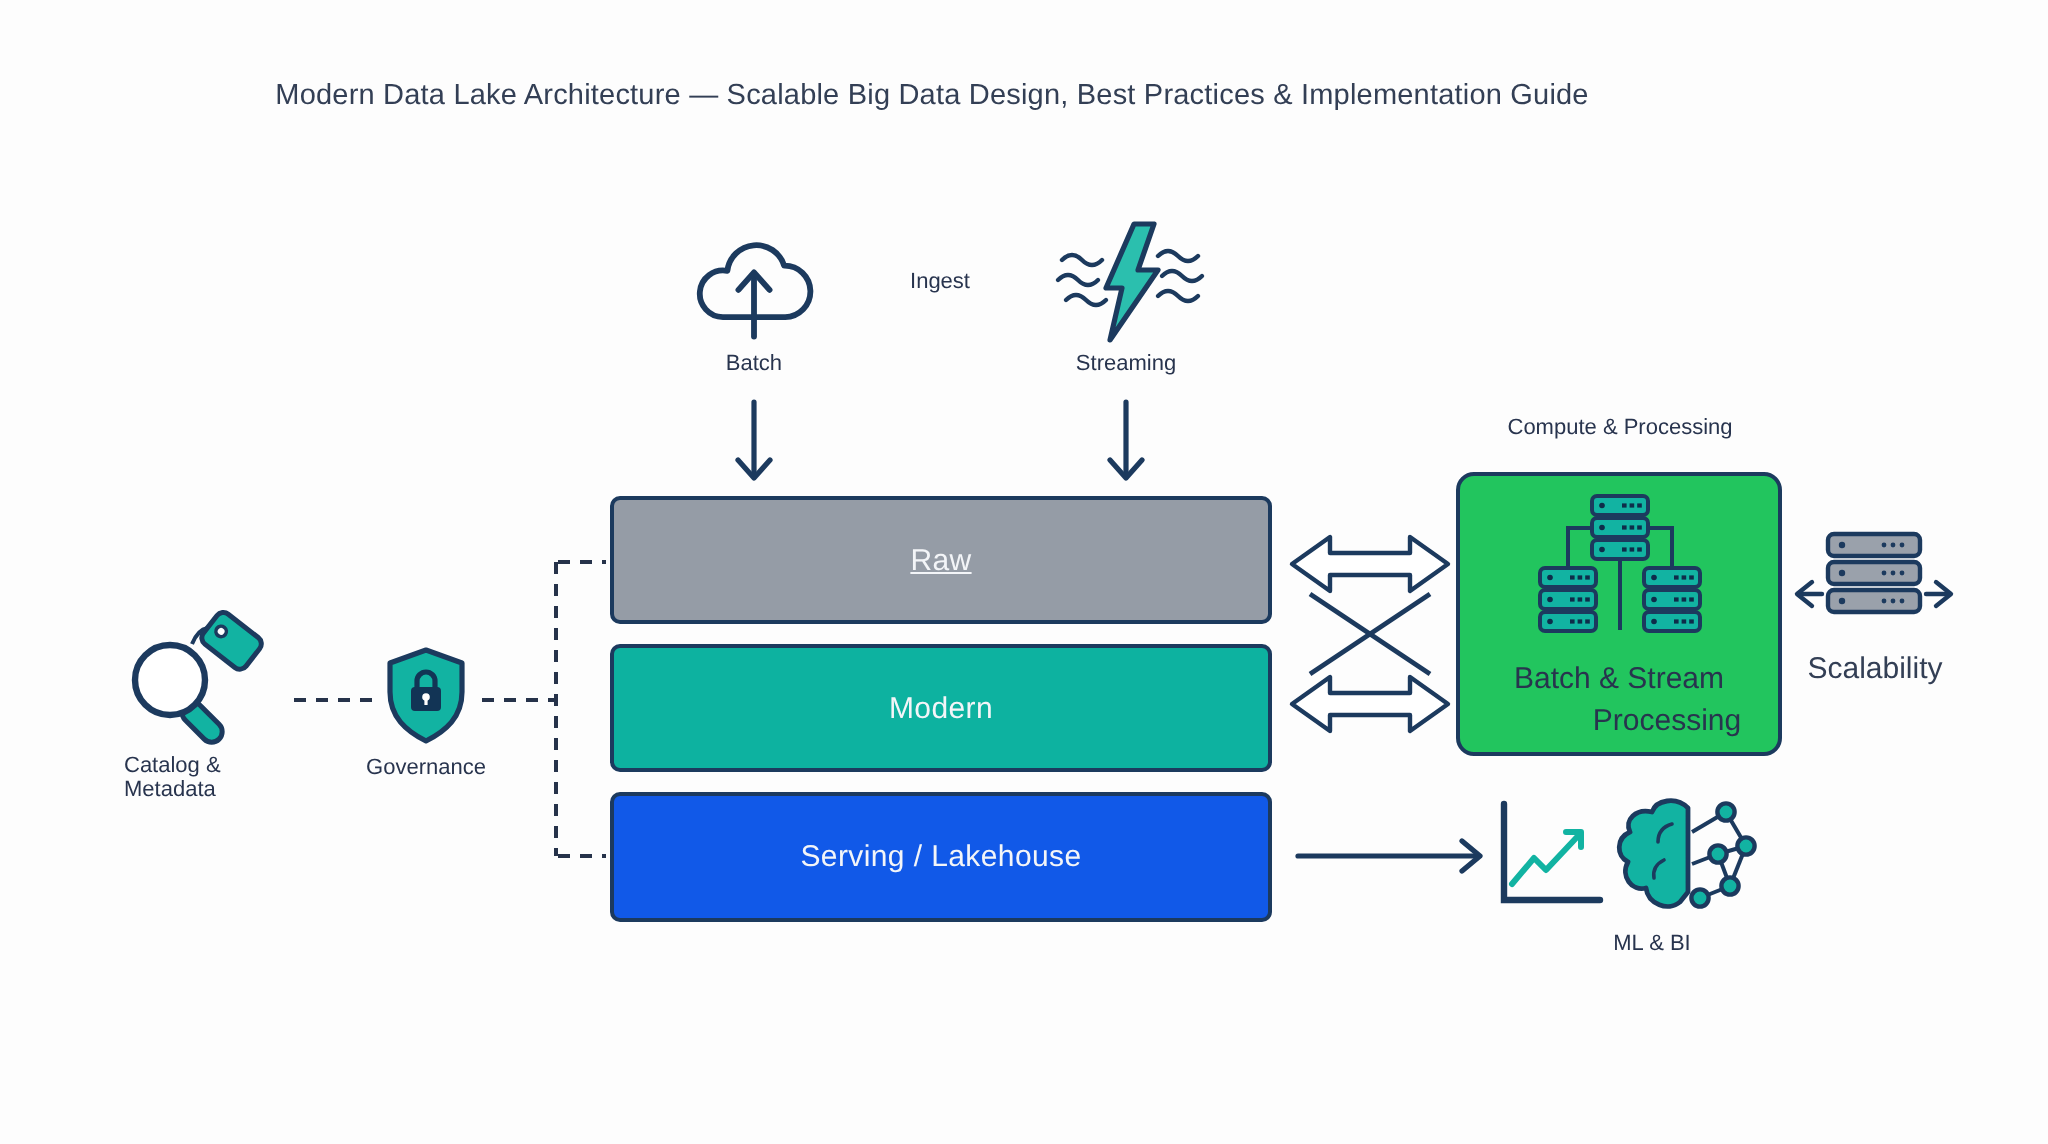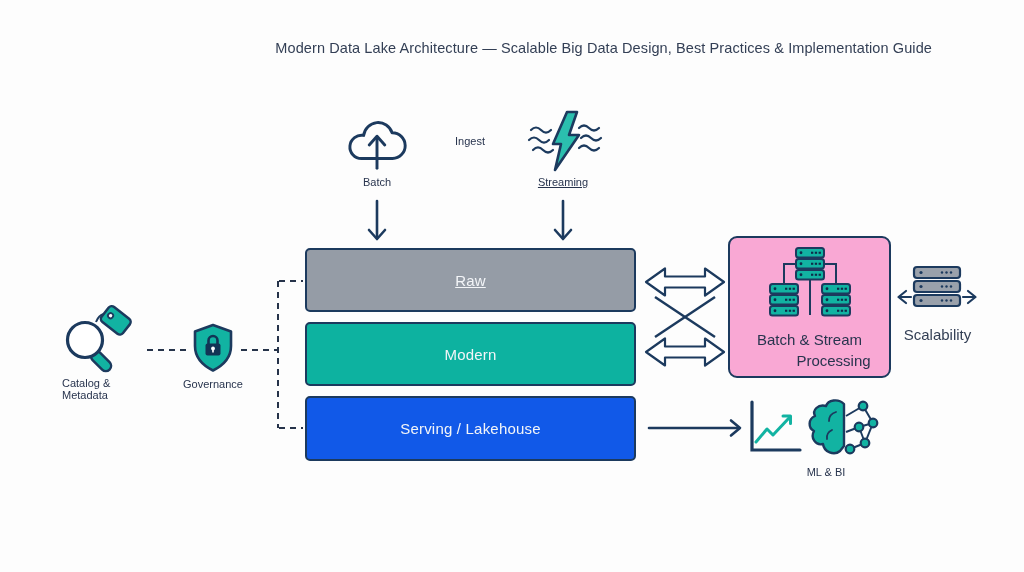--- a/index.html
+++ b/index.html
@@ -6,34 +6,34 @@
   html, body { background: #ffffff; }
   body { font-family: "Liberation Sans", sans-serif; color: #2B3750; }
   .canvas {
     position: relative; width: 1024px; height: 572px;
     background: #fdfdfd; overflow: hidden;
   }
   .abs { position: absolute; }
   .overlay { position: absolute; left: 0; top: 0; width: 1024px; height: 572px; pointer-events: none; }
   .title {
     position: absolute; left: 0; top: 40px; width: 932px;
-    text-align: right; font-size: 14.5px; font-weight: 500; color: #333F55;
+    text-align: center; font-size: 14.5px; font-weight: 500; color: #333F55;
     letter-spacing: .1px;
   }
   .lbl { position: absolute; font-size: 11px; font-weight: 500; color: #28344E; }
   .lbl.center { text-align: center; }
   .layer {
     position: absolute; left: 305px; width: 331px; height: 64px;
     border: 2px solid #1C3A5E; border-radius: 5px;
     display: flex; align-items: center; justify-content: center;
     color: #F3F5F8; font-size: 15px; font-weight: 500; letter-spacing: .2px;
   }
   .compute-box {
     position: absolute; left: 728px; top: 236px; width: 163px; height: 142px;
-    background: #f9a8d4; border: 2px solid #1C3A5E; border-radius: 9px;
+    background: #22c55e; border: 2px solid #1C3A5E; border-radius: 9px;
   }
   .compute-box .cluster { position: absolute; left: 50%; transform: translateX(-50%); top: 9px; }
   .compute-label { position: absolute; left: 0; width: 100%; text-align: center; font-size: 15px; font-weight: 500; color: #28344E; }
   .small-lbl { font-size: 15px; font-weight: 400; color: #333F55; }
 </style>
 </head>
 <body>
 
 <div class="canvas">
 
@@ -88,21 +88,21 @@
     <g stroke="#1C3A5E" stroke-width="2.2" fill="none" stroke-linecap="round">
       <path d="M4 20 q5 -5 10 0 q5 5 10 0"></path>
       <path d="M2 30 q5 -5 10 0 q5 5 10 0"></path>
       <path d="M6 40 q5 -5 10 0 q5 5 10 0"></path>
       <path d="M52 18 q5 -5 10 0 q5 5 10 0"></path>
       <path d="M54 28 q5 -5 10 0 q5 5 10 0"></path>
       <path d="M52 38 q5 -5 10 0 q5 5 10 0"></path>
     </g>
     <path d="M40 2 L26 34 h8 L28 60 L52 25 h-10 L50 2 Z" fill="#2BBFAE" stroke="#1C3A5E" stroke-width="2.6" stroke-linejoin="round"></path>
   </svg>
-  <div class="lbl center" style="left:523px; top:176px; width:80px;text-decoration:underline;">Streaming</div>
+  <div class="lbl center" style="left:523px; top:176px; width:80px;">Streaming</div>
 
   <div class="layer" style="top: 248px; background-color: rgb(149, 156, 166); text-decoration: underline;">
     <span>Raw</span>
   </div>
   <div class="layer" style="top: 322px; background-color: rgb(13, 178, 160);">
     <span>Modern</span>
   </div>
   <div class="layer" style="top: 396px; height: 65px; background-color: rgb(17, 89, 232);">
     <span>Serving / Lakehouse</span>
   </div>
@@ -123,20 +123,21 @@
 
   <svg class="abs" style="left:191px; top:323px;" width="44" height="51" viewBox="0 0 44 51">
     <path d="M22 2 L40 8.5 V23 c0 12.5 -8 19.5 -18 24.5 C12 42.5 4 35.5 4 23 V8.5 Z" fill="#12B3A2" stroke="#1C3A5E" stroke-width="2.6" stroke-linejoin="round"></path>
     <path d="M17.5 21 v-3.5 a4.5 4.5 0 0 1 9 0 V21" stroke="#123455" stroke-width="2.6" fill="none"></path>
     <rect x="14.5" y="20.5" width="15" height="12" rx="2" fill="#123455"></rect>
     <circle cx="22" cy="25.5" r="1.9" fill="#ffffff"></circle>
     <rect x="21.2" y="26.5" width="1.6" height="3" fill="#ffffff"></rect>
   </svg>
   <div class="lbl center" style="left:163px; top:378px; width:100px;">Governance</div>
 
+  <div class="lbl center" style="left:710px; top:208px; width:200px;">Compute &amp; Processing</div>
   <div class="compute-box">
     <svg class="cluster" width="84" height="76" viewBox="0 0 84 76">
       <defs>
         <g id="srv">
           <rect width="28" height="9.5" rx="2.5" fill="#12B3A2" stroke="#1C3A5E" stroke-width="2"></rect>
           <circle cx="5" cy="4.75" r="1.4" fill="#0E2C4A"></circle>
           <rect x="15" y="3.7" width="2.3" height="2.1" fill="#0E2C4A"></rect>
           <rect x="18.8" y="3.7" width="2.3" height="2.1" fill="#0E2C4A"></rect>
           <rect x="22.6" y="3.7" width="2.3" height="2.1" fill="#0E2C4A"></rect>
         </g>

